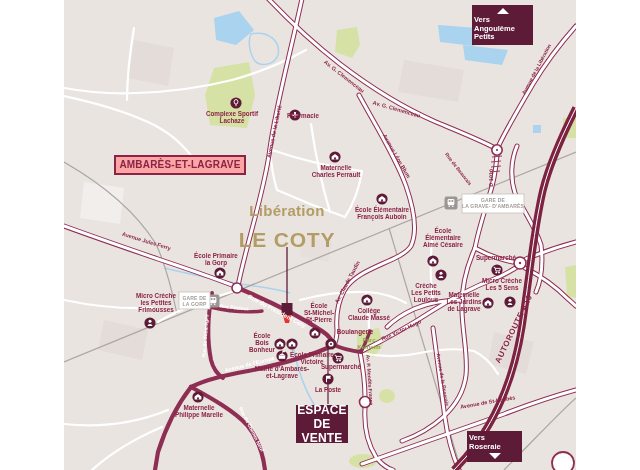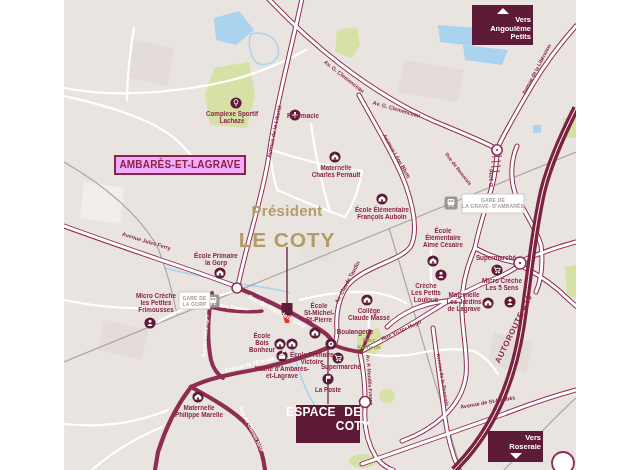--- a/index.html
+++ b/index.html
@@ -22,30 +22,30 @@
   .st-box{fill:#ffffff;stroke:#c6c0bd;stroke-width:.8;}
   .st-txt{fill:var(--c-station_text);font-family:"Liberation Sans",sans-serif;font-weight:bold;font-size:5px;text-anchor:middle;letter-spacing:.2px;}
   .st-ic{fill:var(--c-station_gray);}
   .park-label{fill:var(--c-green_text);font-family:"Liberation Sans",sans-serif;font-weight:bold;font-size:6px;text-anchor:middle;}
   .poi-dot{fill:var(--c-badge);}
 
   
   .residence{position:absolute;left:123px;top:202px;width:200px;text-align:center;color:var(--c-gold);pointer-events:none;}
   .residence .l1{font-size:15px;font-weight:600;letter-spacing:.3px;}
   .residence .l2{font-size:21px;font-weight:bold;letter-spacing:.8px;margin-top:9px;}
-  .citybox{position:absolute;left:50px;top:155px;width:128px;height:16px;background:#f0abfc;
+  .citybox{position:absolute;left:50px;top:155px;width:128px;height:16px;background:#fca5a5;
            border:2px solid var(--c-wine);color:var(--c-wine);font-size:10px;font-weight:bold;
            text-align:center;line-height:16px;letter-spacing:.2px;}
-  .espace{position:absolute;left:232px;top:405px;width:64px;height:38px;background:var(--c-badge);
-          color:#fff;font-weight:bold;font-size:12px;text-align:center;display:flex;flex-direction:row;
+  .espace{position:absolute;left:232px;top:405px;width:52px;height:38px;background:var(--c-badge);
+          color:#fff;font-weight:bold;font-size:12px;text-align:center;display:flex;flex-direction:column;
           justify-content:center;line-height:14px;letter-spacing:.2px;}
   .dirbadge{position:absolute;background:var(--c-badge);color:#fff;font-weight:bold;font-size:7.5px;
-            text-align:right;line-height:8.5px;padding:3px 2px;}
+            text-align:left;line-height:8.5px;padding:3px 2px;}
   .dirbadge.north{left:408px;top:5px;width:57px;}
-  .dirbadge.south{left:424px;top:431px;width:51px;}
+  .dirbadge.south{left:403px;top:431px;width:51px;}
   .tri{width:0;height:0;margin:0 auto;}
   .tri.up{border-left:6px solid transparent;border-right:6px solid transparent;border-bottom:6px solid #fff;margin-bottom:2px;}
   .tri.down{border-left:6px solid transparent;border-right:6px solid transparent;border-top:6px solid #fff;margin-top:2px;}
 </style>
 </head>
 <body>
 
 <div class="stage">
   <div class="map">
 
@@ -364,29 +364,29 @@
           <text x="264" y="392" class="poi-label" style="font-size: 6.3px;"><tspan x="264" dy="0">La Poste</tspan></text>
           <g transform="translate(134 397)">
             <circle r="5.6" class="poi-dot"></circle>
             <use href="#sym-school"></use>
           </g>
           <text x="135" y="410" class="poi-label" style="font-size: 6.3px;"><tspan x="135" dy="0">Maternelle</tspan><tspan x="135" dy="6.8">Philippe Marelle</tspan></text>
         </g>
     </svg>
 
     <div class="residence">
-      <div class="l1">Président</div>
+      <div class="l1">Libération</div>
       <div class="l2">LE COTY</div>
     </div>
 
     <div class="citybox">AMBARÈS-ET-LAGRAVE</div>
 
     <div class="espace">
       <div>ESPACE</div>
-      <div>DE COTY</div>
+      <div>DE VENTE</div>
     </div>
 
     <div class="dirbadge north">
       <div class="tri up"></div>
       <div>Vers Angoulême</div>
       <div>Petits</div>
     </div>
 
     <div class="dirbadge south">
       <div>Vers</div>

